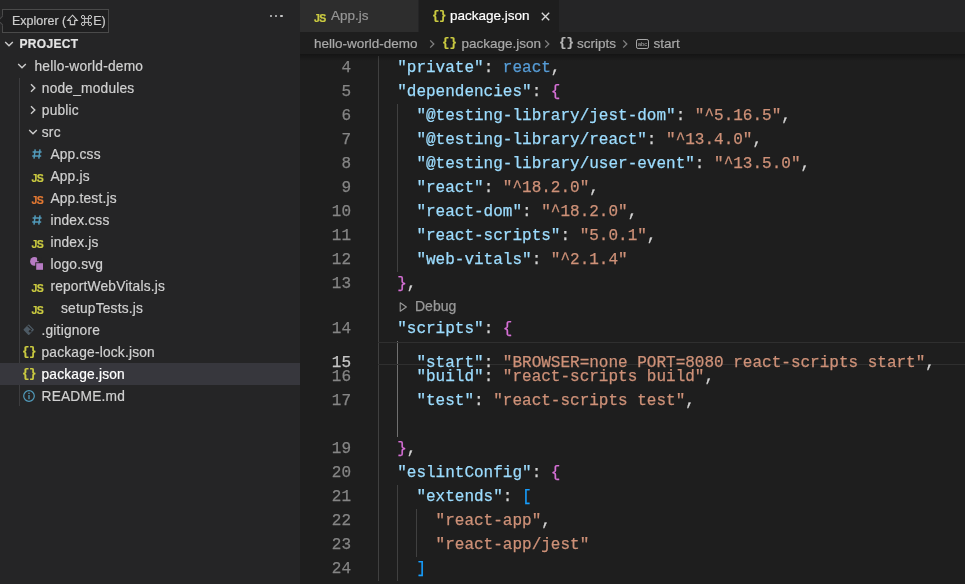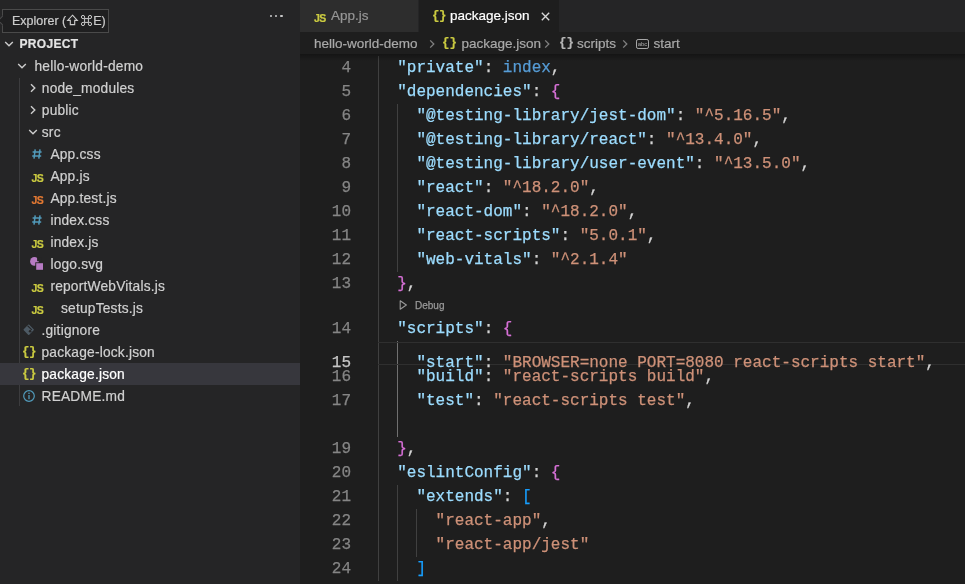--- a/index.html
+++ b/index.html
@@ -48,36 +48,36 @@
 .num.act { color:#c6c6c6; }
 .ct { position:absolute; left:78px; top:0; white-space:pre; color:#d4d4d4; }
 i { font-style:normal; }
 .k { color:#9cdcfe; } .s { color:#ce9178; } .b { color:#569cd6; }
 .p { color:#d4d4d4; } .o { color:#d670d6; } .a { color:#179fff; }
 .ig { position:absolute; width:1px; background:#404040; }
 .iga { background:#707070; }
 #curline { position:absolute; left:78px; top:342px; width:587px; height:23px;
   border-top:1px solid #2f2f2f; border-bottom:1px solid #2f2f2f; }
 #lens { position:absolute; left:97px; top:296px; height:20px; font-family:"Liberation Sans",sans-serif;
-  font-size:10px; color:#999999; line-height:20px; }
+  font-size:14px; color:#999999; line-height:20px; }
 #lens svg { vertical-align:-2px; margin-right:6px; }
 </style></head>
 <body>
 <div id="app">
   <div id="ed">
     <div id="code">
 <div class="ig" style="left:78px;top:56px;height:525px"></div>
 <div class="ig" style="left:97.2px;top:104px;height:168px"></div>
 <div class="ig iga" style="left:97.2px;top:341px;height:96px"></div>
 <div class="ig" style="left:97.2px;top:485px;height:96px"></div>
 <div class="ig" style="left:116.4px;top:509px;height:48px"></div>
       <div id="curline"></div>
 <div class="ln" style="top:56px">
           <span class="num">4</span>
-          <span class="ct">  <i class="k">"private"</i><i class="p">: </i><i class="b">index</i><i class="p">,</i></span>
+          <span class="ct">  <i class="k">"private"</i><i class="p">: </i><i class="b">react</i><i class="p">,</i></span>
         </div>
 <div class="ln" style="top:80px">
           <span class="num">5</span>
           <span class="ct">  <i class="k">"dependencies"</i><i class="p">: </i><i class="o">{</i></span>
         </div>
 <div class="ln" style="top:104px">
           <span class="num">6</span>
           <span class="ct">    <i class="k">"@testing-library/jest-dom"</i><i class="p">: </i><i class="s">"^5.16.5"</i><i class="p">,</i></span>
         </div>
 <div class="ln" style="top:128px">

